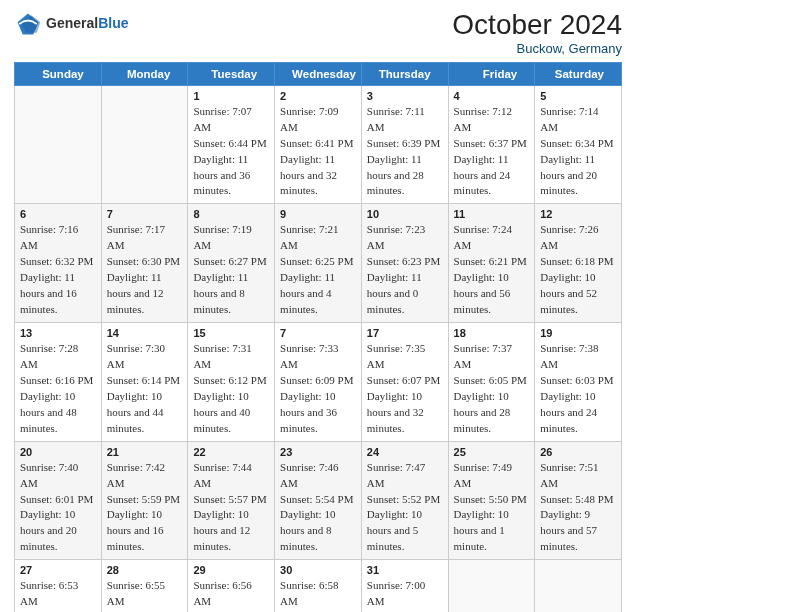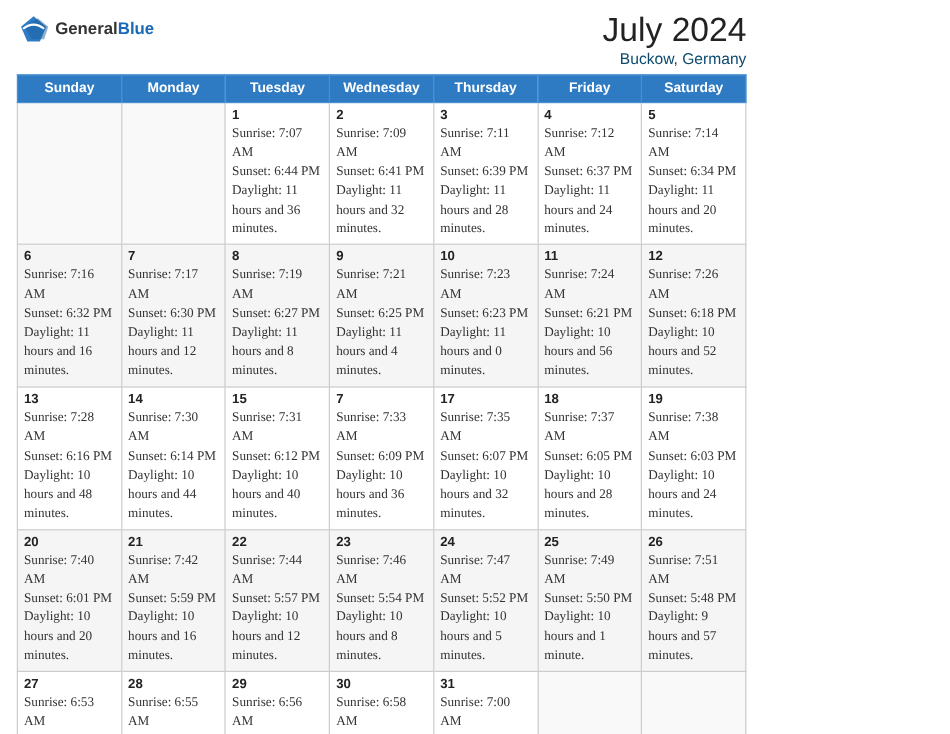--- a/index.html
+++ b/index.html
@@ -57,22 +57,22 @@
       border: 1px solid #ccc;
       border-collapse: collapse;
       width: 100%;
       table-layout: fixed;
     }
     .calendar th {
       background: #2e7bc4;
       color: #fff;
       font-size: 11.5px;
       font-weight: bold;
-      text-align: center;
-      padding: 5px 0;
+      text-align: right;
+      padding: 5px 17px;
       border: 1px solid #4a90d0;
     }
     .calendar td {
       border: 1px solid #ccc;
       vertical-align: top;
       padding: 4px 5px;
       font-size: 9.5px;
       color: #333;
       height: 88px;
     }
@@ -105,21 +105,21 @@
       <svg class="logo-icon" viewBox="0 0 32 32">
         <polygon points="16,4 28,14 22,28 10,28 4,14" fill="#2e7bc4"></polygon>
         <polygon points="20,6 30,14 26,26 14,26 8,14" fill="#1a5fa0" opacity="0.5"></polygon>
         <path d="M6,16 Q16,8 26,16" fill="none" stroke="#fff" stroke-width="2"></path>
       </svg>
       <div class="logo-text">
         <div><span class="general">General</span><span class="blue">Blue</span></div>
       </div>
     </div>
     <div class="title-block">
-      <div class="month-title">July 2024</div>
+      <div class="month-title">October 2024</div>
       <div class="subtitle">Buckow, Germany</div>
     </div>
   </div>
 
   <table class="calendar">
     <thead>
       <tr>
       <th>Sunday</th>
           <th>Monday</th>
           <th>Tuesday</th>

